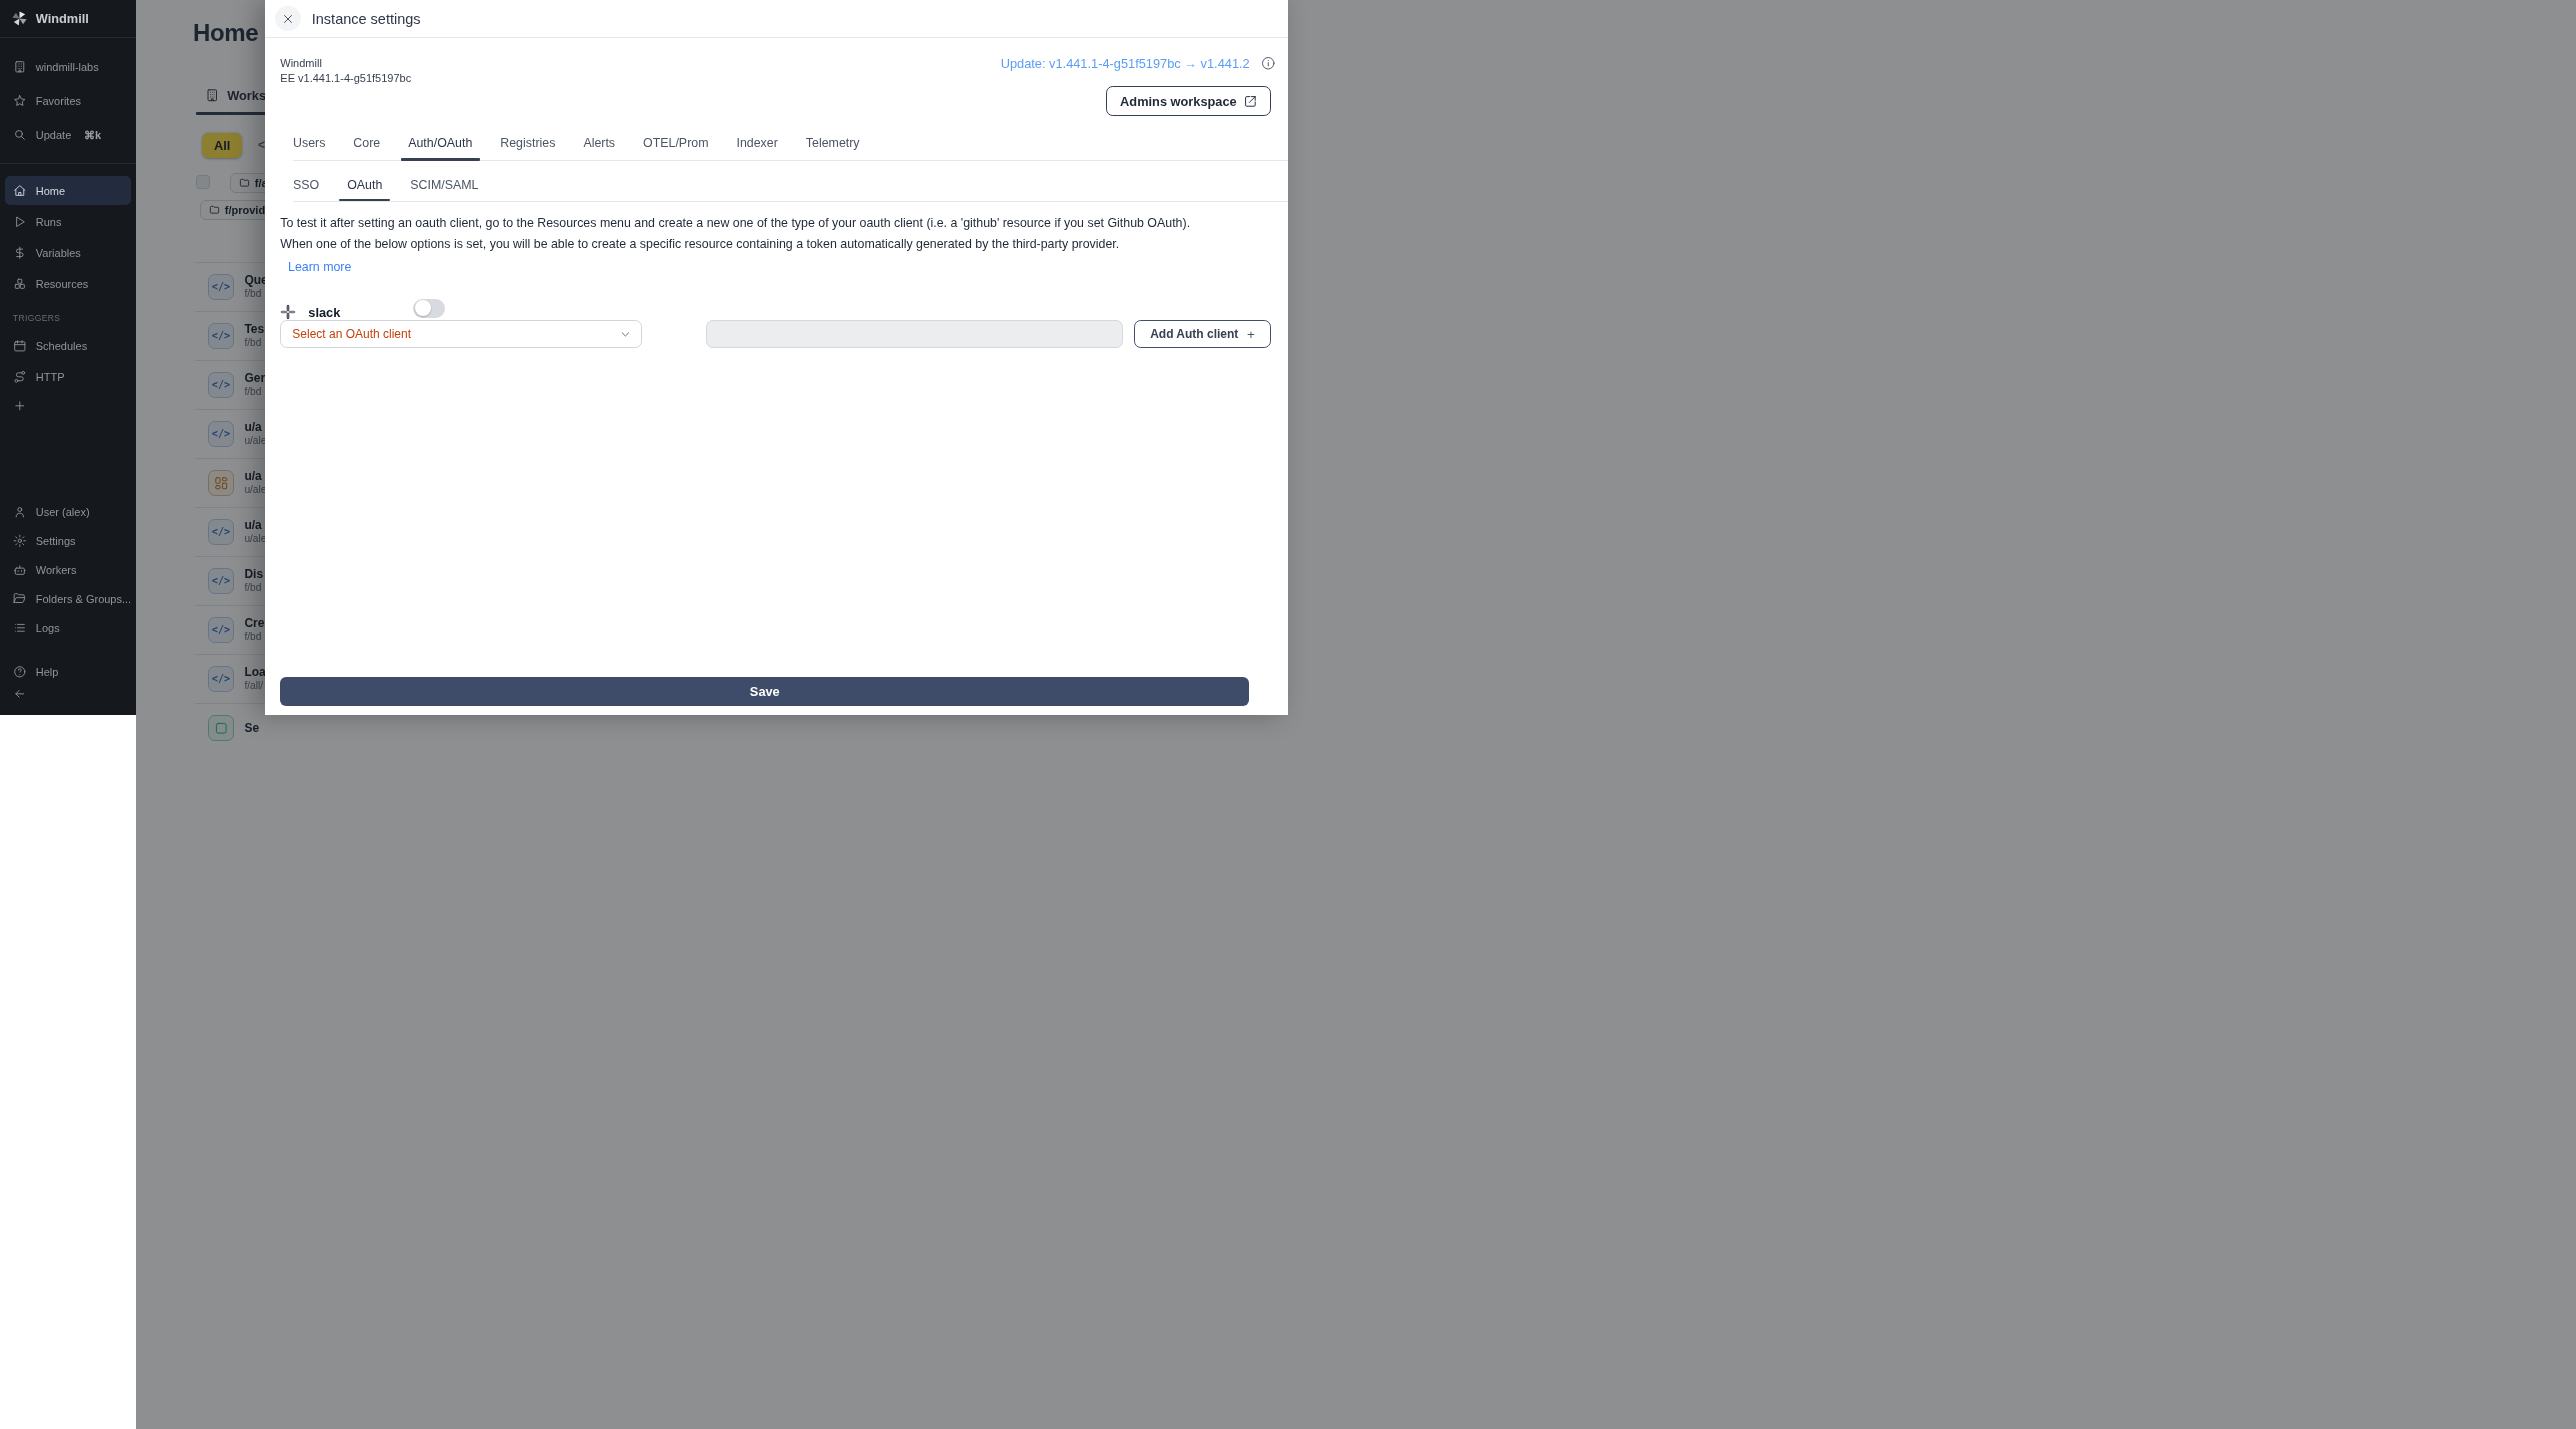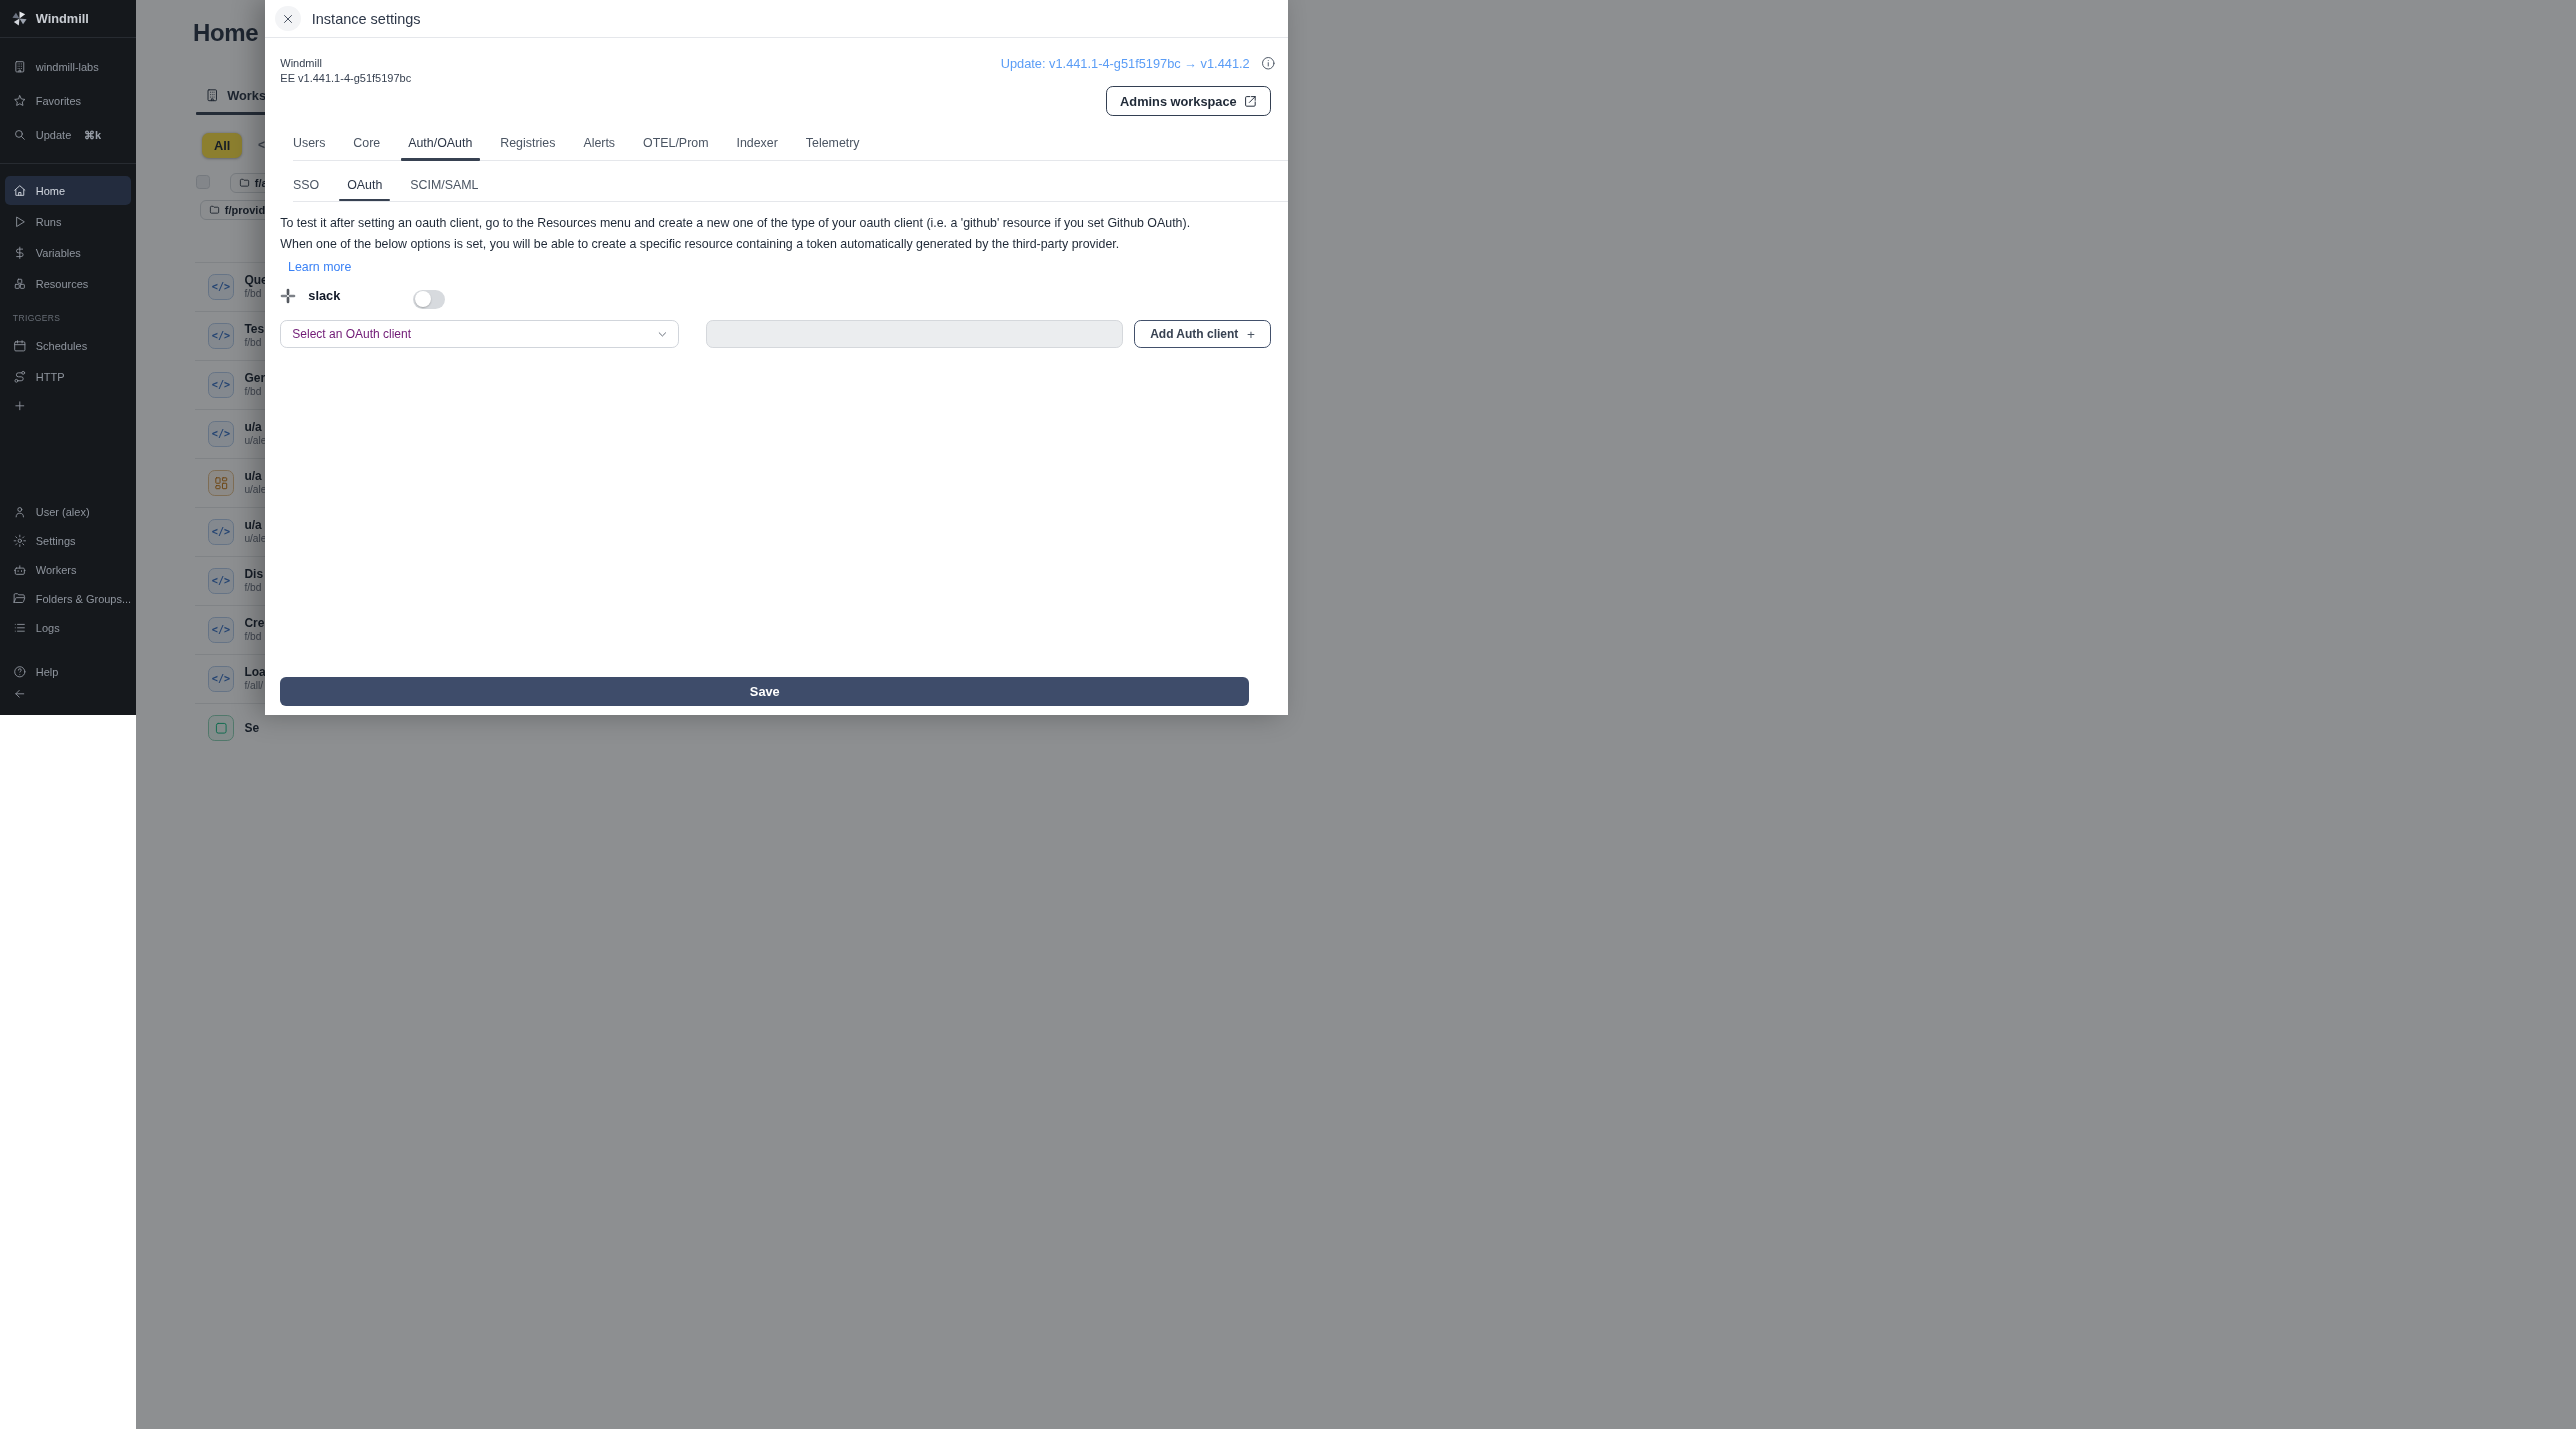--- a/index.html
+++ b/index.html
@@ -68,29 +68,29 @@
   .tabs { position:absolute; left:28px; right:0; display:flex; gap:28px; border-bottom:0.9px solid #e5e7eb; }
   .tabs.lvl1 { top:126px; height:35px; }
   .tabs.lvl2 { top:170px; height:31.5px; }
   .tab { position:relative; display:flex; align-items:center; font-size:12.4px; color:#4b5563; cursor:pointer; }
   .tab.active { color:#2d3748; }
   .tab.active::after { content:""; position:absolute; left:-7.7px; right:-7.7px; bottom:-0.9px; height:2.6px; background:#374151; border-radius:0.9px; }
 
   .desc { position:absolute; left:15.3px; top:213px; right:34px; font-size:12.4px; color:#1f2937; line-height:21px; }
   .learn-more { position:absolute; left:23px; top:260px; font-size:12.4px; color:#3b82f6; cursor:pointer; text-decoration:none; }
 
-  .provider-row { position:absolute; left:15.3px; top:288px; display:flex; align-items:flex-start; }
+  .provider-row { position:absolute; left:15.3px; top:297px; display:flex; align-items:flex-end; }
   .provider-row svg.slack { width:16px; height:16px; }
   .provider-name { margin-left:12px; font-size:12.8px; font-weight:700; color:#111827; }
   .toggle { position:absolute; left:133px; top:1.7px; width:32px; height:19.6px; background:#d7dade; border-radius:10.2px; cursor:pointer; }
   .toggle .knob { position:absolute; left:1.7px; top:1.7px; width:16px; height:16px; background:#fff; border-radius:50%; box-shadow:0 0.9px 1.7px rgba(0,0,0,.25); }
   .provider-row { height:23px; }
 
   .controls { position:absolute; top:320px; left:0; right:0; height:28px; }
-  .select { position:absolute; left:15.3px; width:399px; height:28px; border:0.9px solid #d1d5db; border-radius:6.8px; background:#fff; display:flex; align-items:center; padding:0 11px; font-size:12px; color:#701a75; cursor:pointer; }
+  .select { position:absolute; left:15.3px; width:362px; height:28px; border:0.9px solid #d1d5db; border-radius:6.8px; background:#fff; display:flex; align-items:center; padding:0 11px; font-size:12px; color:#c2410c; cursor:pointer; }
   .select .ic { position:absolute; right:9.4px; width:12.8px; height:12.8px; color:#4b5563; }
   .dis-input { position:absolute; left:441px; width:417px; height:28px; background:#ebedef; border:0.9px solid #d5d8dc; border-radius:6.8px; font-family:inherit; }
   .add-btn { position:absolute; left:869px; width:137px; height:28px; background:#fff; border:0.9px solid #42506b; border-radius:6.8px; display:flex; align-items:center; justify-content:center; gap:8.5px; font-size:12px; font-weight:600; color:#374151; cursor:pointer; font-family:inherit; }
   .add-btn .plus { font-size:13.6px; font-weight:400; color:#4b5563; }
 
   .save-btn { position:absolute; left:15.3px; top:677px; width:969px; height:29px; background:#3e4c6a; color:#fff; border:none; border-radius:6px; font-size:12.8px; font-weight:600; cursor:pointer; font-family:inherit; }
 </style>
 </head>
 <body>
 

